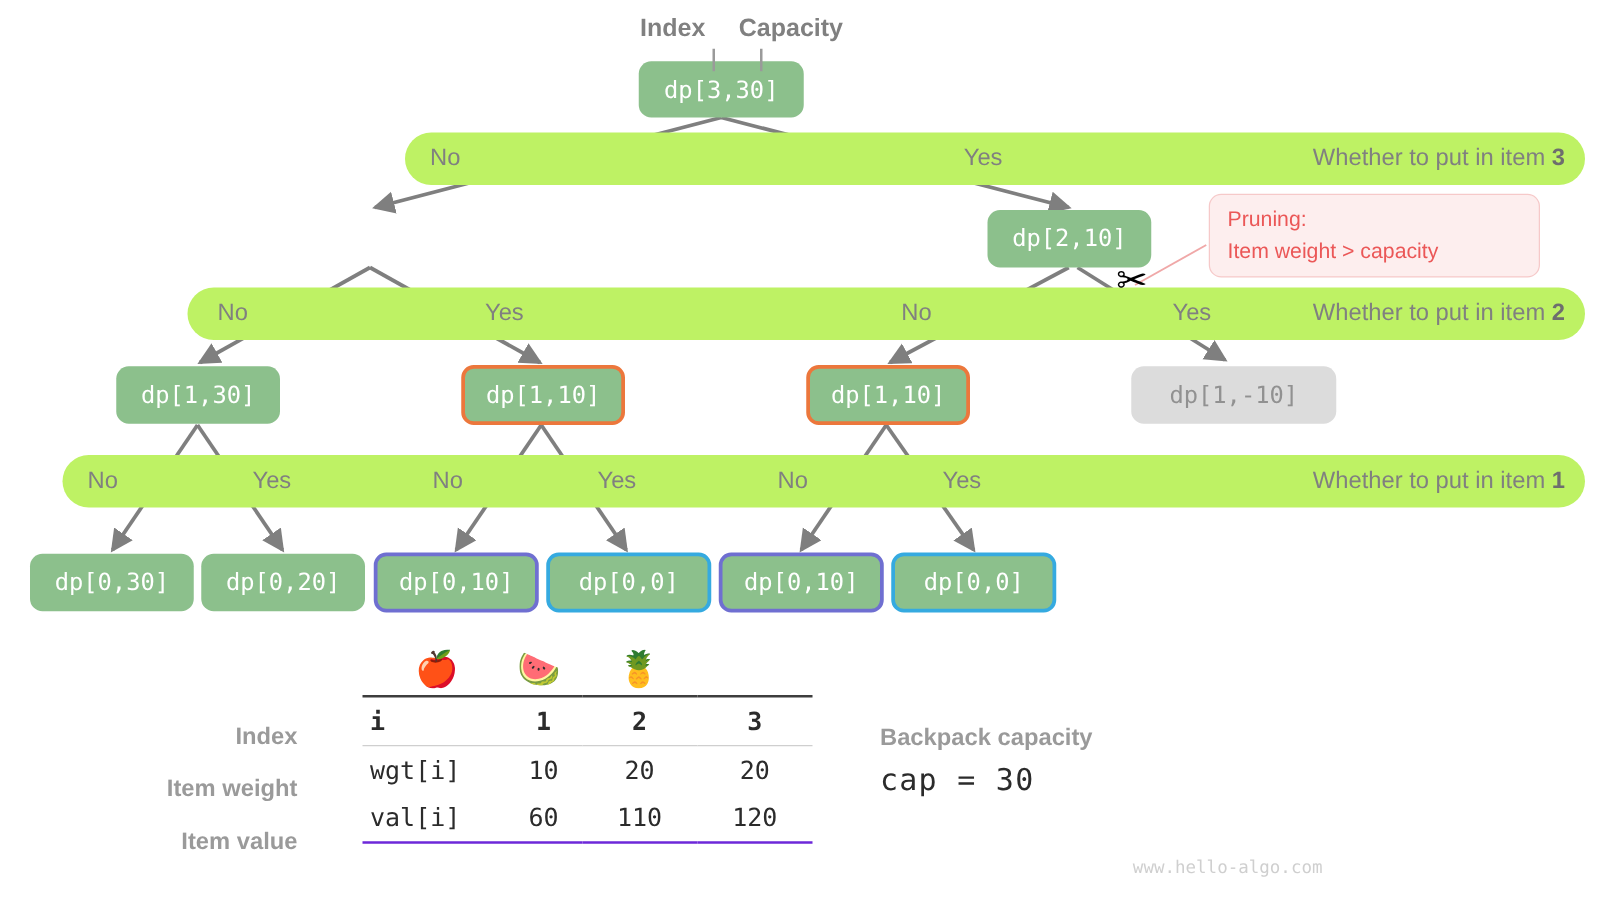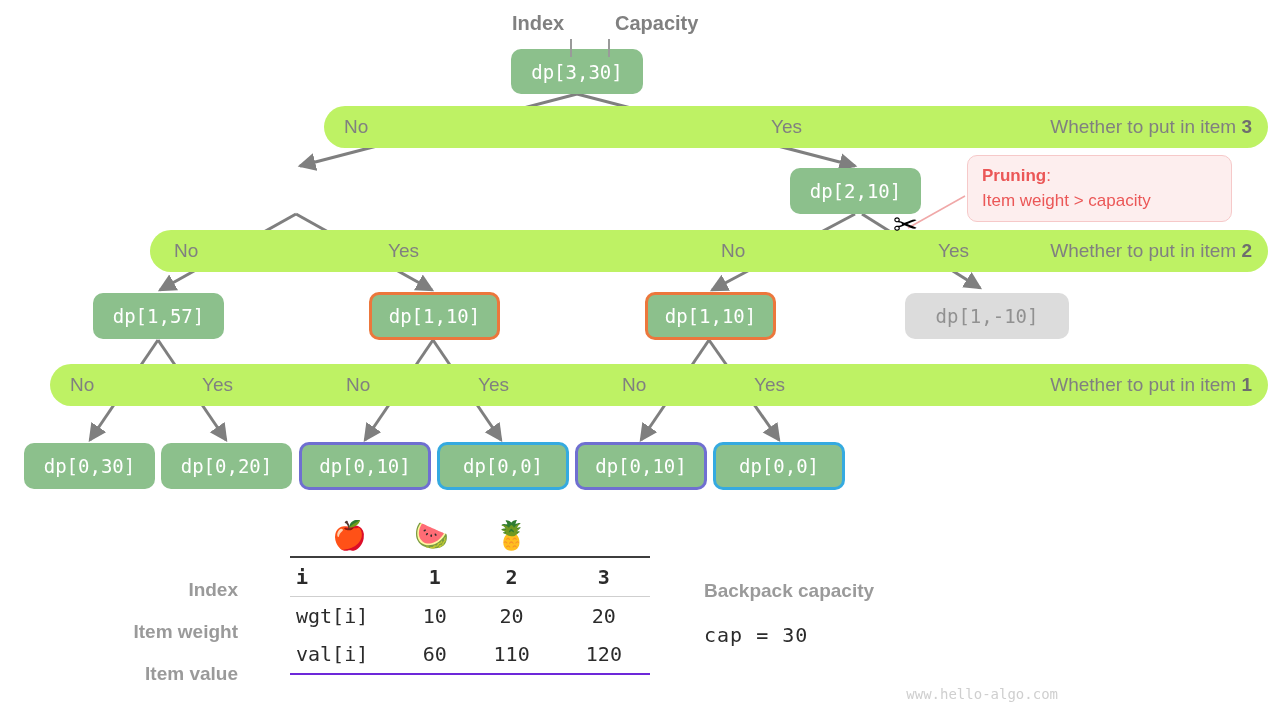--- a/index.html
+++ b/index.html
@@ -68,21 +68,21 @@
   .fruit{position:absolute;font-size:28px;line-height:1;}
 
   .rowlabel{
     position:absolute;color:#9a9a9a;font-size:19px;font-weight:bold;
     text-align:right;width:200px;z-index:4;
   }
   .capblock{position:absolute;left:704px;z-index:4;}
   .capblock .ctitle{color:#9a9a9a;font-size:19px;font-weight:bold;}
   .capblock .cval{
     font-family:"DejaVu Sans Mono","Liberation Mono",monospace;
-    font-size:20px;color:#2b2b2b;margin-top:21px;letter-spacing:1px;
+    font-size:24px;color:#2b2b2b;margin-top:8px;letter-spacing:1px;
   }
   #watermark{
     position:absolute;right:22px;bottom:18px;color:#cfcfcf;font-size:14px;
     font-family:"DejaVu Sans Mono","Liberation Mono",monospace;z-index:4;margin-top:45px;
   }
 </style>
 </head>
 <body>
 
 <div id="stage">
@@ -111,21 +111,21 @@
       <path d="M433,340 L501,440"></path>
 
       <path d="M709,340 L641,440"></path>
       <path d="M709,340 L779,440"></path>
     </g>
 
     <path d="M965,196 L908,228" stroke="#f0a8a8" stroke-width="1.5" fill="none"></path>
   </svg>
 
   <div class="hdr-label" style="left:512px;top:12px;">Index</div>
-  <div class="hdr-label" style="left:591px;top:12px;margin-left:24px;">Capacity</div>
+  <div class="hdr-label" style="left:591px;top:12px;">Capacity</div>
   <div class="tick" style="left:570px;top:39px;height:18px;"></div>
   <div class="tick" style="left:608px;top:39px;height:18px;"></div>
 
   <div class="band" style="left:324px;top:106px;width:944px;">
     <span class="btxt" style="left:20px;">No</span>
     <span class="btxt" style="left:447px;">Yes</span>
     <span class="btxt" style="right:16px;"><span>Whether to put in item </span><b>3</b></span>
   </div>
 
   <div class="band" style="left:150px;top:230px;width:1118px;">
@@ -143,34 +143,34 @@
     <span class="btxt" style="left:428px;">Yes</span>
     <span class="btxt" style="left:572px;">No</span>
     <span class="btxt" style="left:704px;">Yes</span>
     <span class="btxt" style="right:16px;"><span>Whether to put in item </span><b>1</b></span>
   </div>
 
   <div class="node green" style="left:511px;top:49px;width:132px;height:45px;">dp[3,30]</div>
 
   <div class="node green" style="left:790px;top:168px;width:131px;height:46px;">dp[2,10]</div>
 
-  <div class="node green" style="left:93px;top:293px;width:131px;height:46px;">dp[1,57]</div>
+  <div class="node green" style="left:93px;top:293px;width:131px;height:46px;">dp[1,30]</div>
   <div class="node green bd-orange" style="left:369px;top:292px;width:131px;height:48px;">dp[1,10]</div>
   <div class="node green bd-orange" style="left:645px;top:292px;width:131px;height:48px;">dp[1,10]</div>
   <div class="node gray" style="left:905px;top:293px;width:164px;height:46px;">dp[1,-10]</div>
 
   <div class="node green" style="left:24px;top:443px;width:131px;height:46px;">dp[0,30]</div>
   <div class="node green" style="left:161px;top:443px;width:131px;height:46px;">dp[0,20]</div>
   <div class="node green bd-purple" style="left:299px;top:442px;width:132px;height:48px;">dp[0,10]</div>
   <div class="node green bd-cyan" style="left:437px;top:442px;width:132px;height:48px;">dp[0,0]</div>
   <div class="node green bd-purple" style="left:575px;top:442px;width:132px;height:48px;">dp[0,10]</div>
   <div class="node green bd-cyan" style="left:713px;top:442px;width:132px;height:48px;">dp[0,0]</div>
 
   <div id="pruning">
-    <div class="p1"><span style="font-weight:bold;">Pruning</span><span>:</span></div>
+    <div class="p1"><span style="font-weight:normal;">Pruning</span><span>:</span></div>
     <div class="p2">Item weight &gt; capacity</div>
   </div>
   <div id="scissors">✂</div>
 
   <div id="fruits">
     <span class="fruit" style="left:42px;top:4px;">🍎</span>
     <span class="fruit" style="left:124px;top:4px;">🍉</span>
     <span class="fruit" style="left:204px;top:4px;">🍍</span>
   </div>
 

